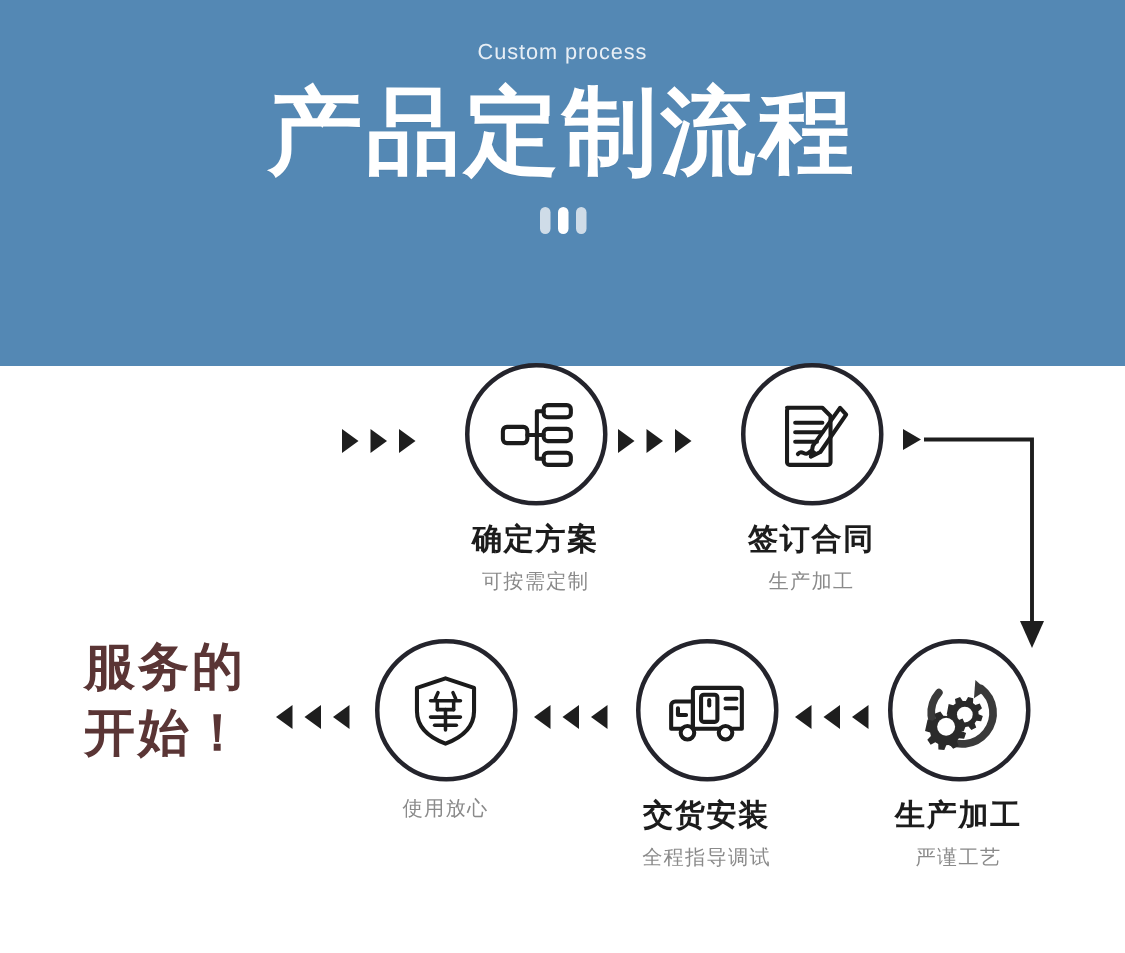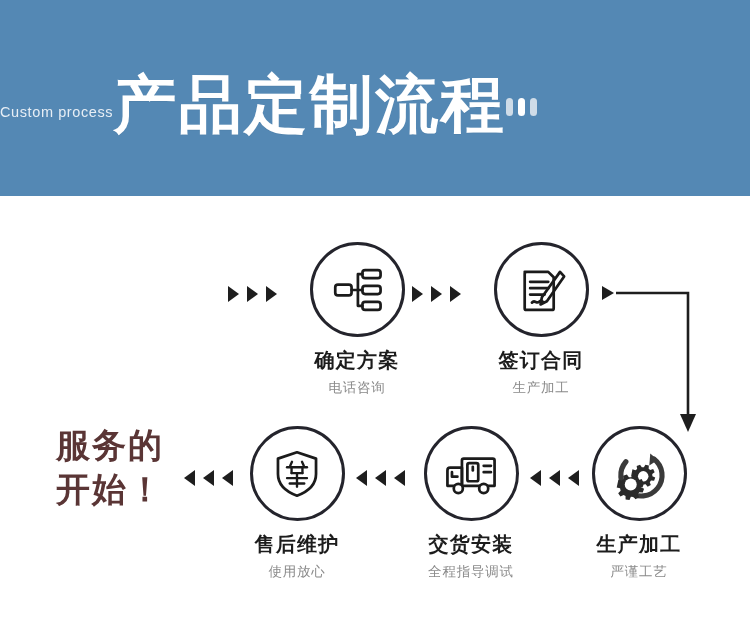--- a/index.html
+++ b/index.html
@@ -7,23 +7,23 @@
   html, body {
     width:750px; height:635px;
     background:#ffffff;
     font-family:"Liberation Sans","DejaVu Sans",sans-serif;
     overflow:hidden;
   }
   .page { position:relative; width:750px; height:635px; background:#fff; }
 
   
   .header {
-    position:absolute; left:0; top:0; width:750px; height:196px;
+    position:absolute; left:0; top:0; width:750px; height:244px;
     background:#5488b4;
-    display:flex; flex-direction:row; align-items:center;
+    display:flex; flex-direction:column; align-items:center;
   }
   .header-eyebrow {
     margin-top:28px;
     font-size:14.5px; letter-spacing:0.6px;
     color:#e7eef5; font-weight:400;
     line-height:1;
   }
   .header-title {
     margin-top:12px;
     font-size:63px; font-weight:700; color:#ffffff;
@@ -119,21 +119,21 @@
       <div class="circle">
         <svg width="58" height="58" viewBox="0 0 64 64" fill="none" stroke="#1b1b1b" stroke-width="3" stroke-linejoin="round">
           <rect x="8" y="26" width="18" height="12" rx="3"></rect>
           <rect x="38" y="10" width="20" height="9" rx="3"></rect>
           <rect x="38" y="27.5" width="20" height="9" rx="3"></rect>
           <rect x="38" y="45" width="20" height="9" rx="3"></rect>
           <path d="M26 32 H33 M33 14.5 V49.5 M33 14.5 H38 M33 32 H38 M33 49.5 H38" stroke-linecap="round"></path>
         </svg>
       </div>
       <div class="node-title">确定方案</div>
-      <div class="node-sub">电话咨询</div>
+      <div class="node-sub">可按需定制</div>
     </div>
 
     <div class="arrows" style="left:412px; top:90px;">
       <div class="tri tri-r"></div>
       <div class="tri tri-r"></div>
       <div class="tri tri-r"></div>
     </div>
 
     <div class="node" style="left:456px; top:46px;">
       <div class="circle">
@@ -177,21 +177,20 @@
             <path d="M21 24.5 H43"></path>
             <path d="M26 24.5 V31 M38 24.5 V31"></path>
             <path d="M26 31 H38"></path>
             <path d="M32 31 V36"></path>
             <path d="M21 36.5 H43"></path>
             <path d="M24 42.5 H40"></path>
             <path d="M32 36.5 V46"></path>
           </g>
         </svg>
       </div>
-      <div class="node-title">售后维护</div>
       <div class="node-sub">使用放心</div>
     </div>
 
     <div class="arrows" style="left:356px; top:274px;">
       <div class="tri tri-l"></div>
       <div class="tri tri-l"></div>
       <div class="tri tri-l"></div>
     </div>
 
     <div class="node" style="left:386px; top:230px;">

